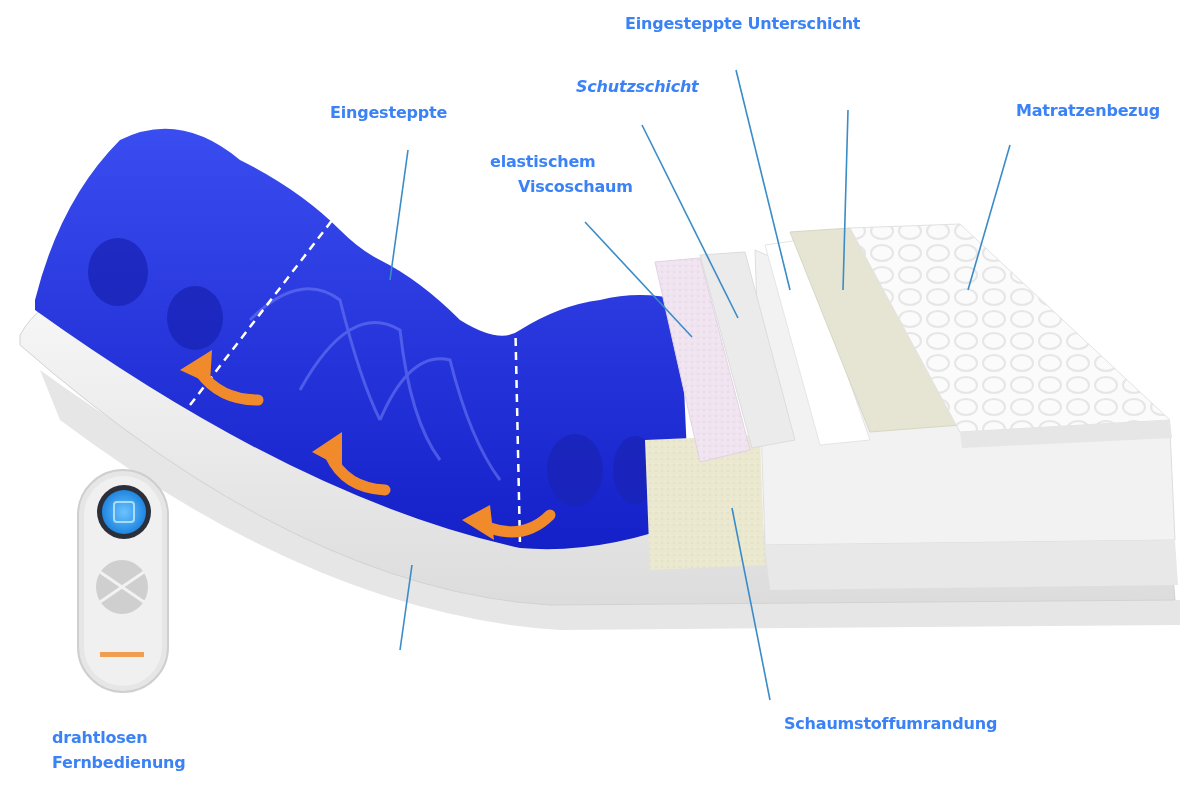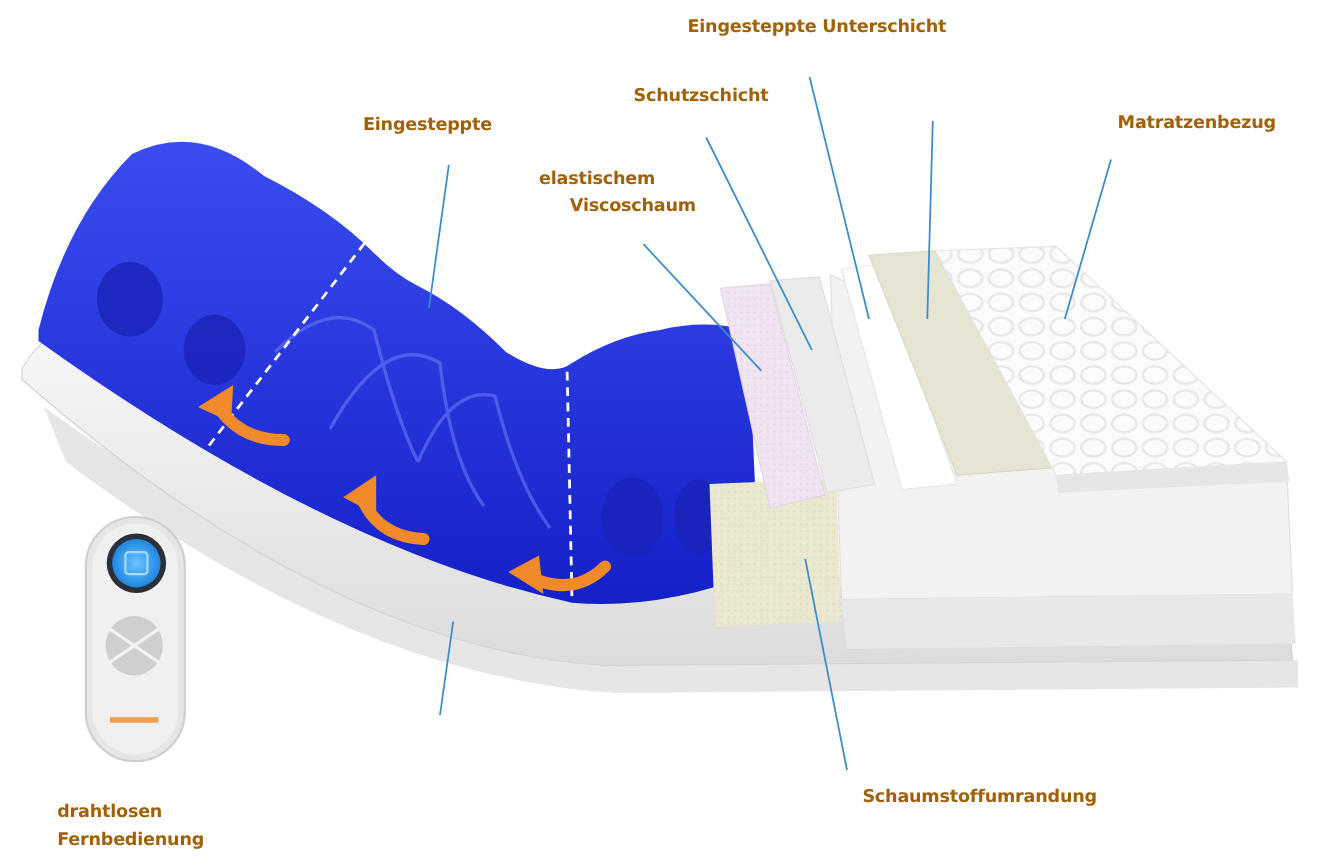--- a/index.html
+++ b/index.html
@@ -1,18 +1,18 @@
 <!DOCTYPE html>
 <html><head>
 <meta charset="utf-8">
 <style>
   html, body { margin:0; padding:0; background:#ffffff; }
   body { width:1200px; height:786px; position:relative; overflow:hidden; font-family:"DejaVu Sans", sans-serif; }
   .stage { position:absolute; left:0; top:0; width:1200px; height:786px; }
-  .lbl { position:absolute; color:#a16207; font-weight:bold; font-size:16px; line-height:24px; white-space:nowrap; letter-spacing:-0.2px; }
+  .lbl { position:absolute; color:#3b82f6; font-weight:bold; font-size:16px; line-height:24px; white-space:nowrap; letter-spacing:-0.2px; }
   svg.diagram { position:absolute; left:0; top:0; }
 </style>
 </head>
 <body>
 
 <div class="stage">
 
 <svg class="diagram" width="1200" height="786" viewBox="0 0 1200 786">
   <defs>
     <linearGradient id="blueGrad" x1="0" y1="0" x2="0" y2="1">
@@ -113,21 +113,21 @@
     <ellipse cx="122" cy="587" rx="26" ry="27" fill="#cfcfcf"></ellipse>
     <g stroke="#f2f2f2" stroke-width="3">
           <line x1="100" y1="572" x2="144" y2="602"></line>
           <line x1="144" y1="572" x2="100" y2="602"></line>
         </g>
     <rect x="100" y="652" width="44" height="5" fill="#f08a2a" opacity="0.8"></rect>
   </g>
 </svg>
 
 <div class="lbl" style="left:625px; top:12px;">Eingesteppte Unterschicht</div>
-<div class="lbl" style="left:576px; top:75px;">Schutzschicht</div>
+<div class="lbl" style="left:576px; top:75px;font-style:italic;">Schutzschicht</div>
 <div class="lbl" style="left:1016px; top:99px;">Matratzenbezug</div>
 <div class="lbl" style="left:330px; top:101px;">Eingesteppte</div>
 <div class="lbl" style="left:490px; top:150px;text-align:center;">elastischem</div>
 <div class="lbl" style="left:490px; top:175px;margin-left:28px;">Viscoschaum</div>
 <div class="lbl" style="left:784px; top:712px;">Schaumstoffumrandung</div>
 <div class="lbl" style="left:52px; top:726px;">drahtlosen</div>
 <div class="lbl" style="left:52px; top:751px;">Fernbedienung</div>
 
 </div>
 

